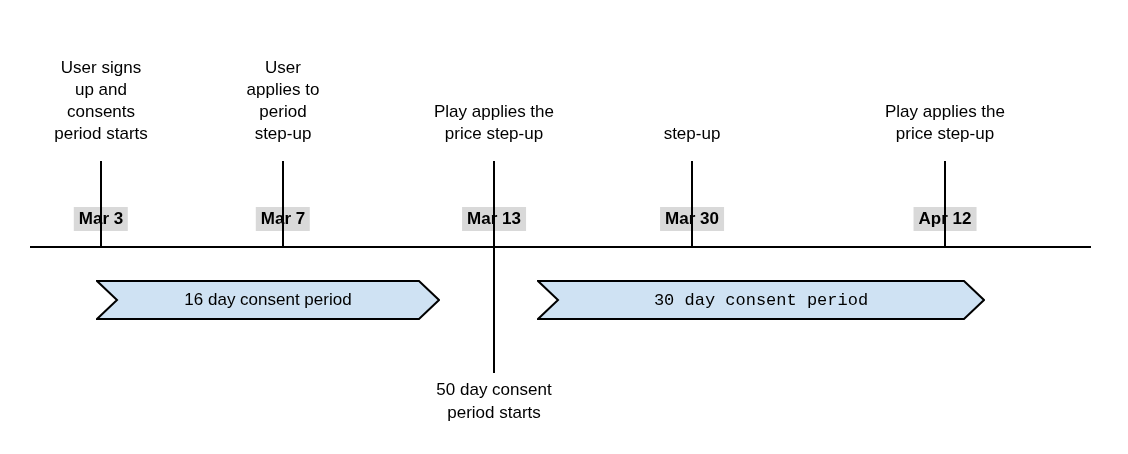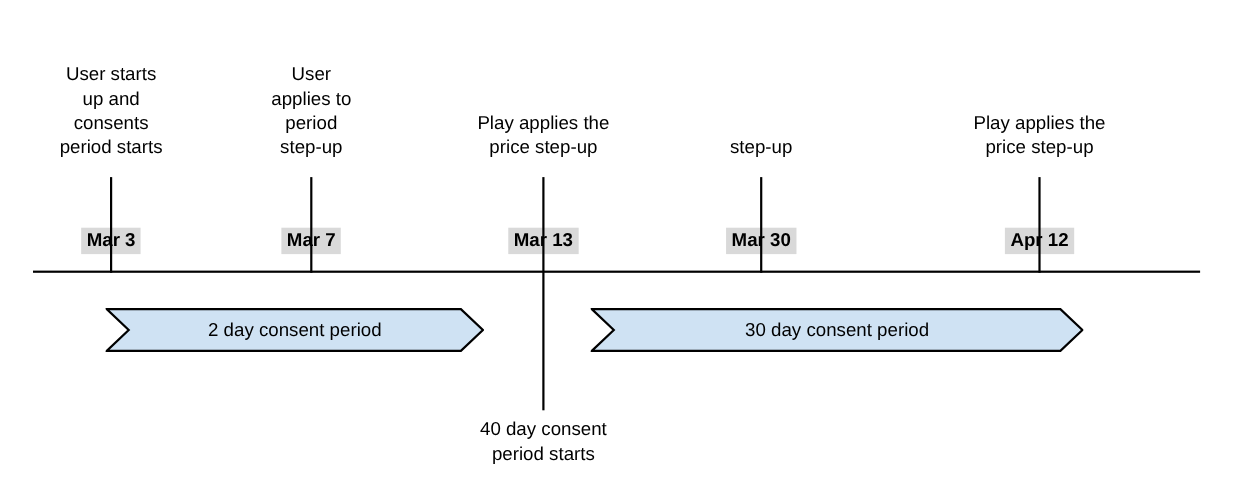--- a/index.html
+++ b/index.html
@@ -48,21 +48,21 @@
   .below {
     position: absolute; top: 378px; left: 0;
     transform: translateX(-50%);
     text-align: center; white-space: nowrap;
   }
   .below .line { display: block; line-height: 23px; }
 
   
   .period { position: absolute; top: 280px; height: 40px; }
   .period-1 { left: 96px;  width: 344px; }
-  .period-2 { left: 537px; width: 448px; }
+  .period-2 { left: 537px; width: 448px; font-family: Liberation Mono, monospace; }
   .period svg { display: block; }
   .period .period-label {
     position: absolute; top: 0; left: 0; right: 0; bottom: 0;
     display: flex; align-items: center; justify-content: center;
     white-space: nowrap;
   }
 
   
   .event-1 { left: 101px; }
   .event-2 { left: 283px; }
@@ -72,21 +72,21 @@
 </style>
 </head>
 <body>
 
 <div class="canvas">
 
   <div class="axis"></div>
 
   <div class="event event-1">
     <div class="ann">
-      <span class="line">User starts</span>
+      <span class="line">User signs</span>
       <span class="line">up and</span>
       <span class="line">consents</span>
       <span class="line">period starts</span>
     </div>
     <div class="tick"></div>
     <div class="date">
       <span class="date-text">Mar 3</span>
     </div>
   </div>
 
@@ -106,21 +106,21 @@
   <div class="event event-3">
     <div class="ann">
       <span class="line">Play applies the</span>
       <span class="line">price step-up</span>
     </div>
     <div class="tick long"></div>
     <div class="date">
       <span class="date-text">Mar 13</span>
     </div>
     <div class="below">
-      <span class="line">40 day consent</span>
+      <span class="line">50 day consent</span>
       <span class="line">period starts</span>
     </div>
   </div>
 
   <div class="event event-4">
     <div class="ann">
       <span class="line">step-up</span>
     </div>
     <div class="tick"></div>
     <div class="date">
@@ -136,21 +136,21 @@
     <div class="tick"></div>
     <div class="date">
       <span class="date-text">Apr 12</span>
     </div>
   </div>
 
   <div class="period period-1">
     <svg width="344" height="40" viewBox="0 0 344 40">
       <polygon points="1,1 323,1 343,20 323,39 1,39 21,20" stroke="#000000" stroke-width="2" stroke-linejoin="miter" fill="#cfe2f3"></polygon>
     </svg>
-    <div class="period-label">2 day consent period</div>
+    <div class="period-label">16 day consent period</div>
   </div>
 
   <div class="period period-2">
     <svg width="448" height="40" viewBox="0 0 448 40">
       <polygon points="1,1 427,1 447,20 427,39 1,39 21,20" stroke="#000000" stroke-width="2" stroke-linejoin="miter" fill="#cfe2f3"></polygon>
     </svg>
     <div class="period-label">30 day consent period</div>
   </div>
 
 </div>

